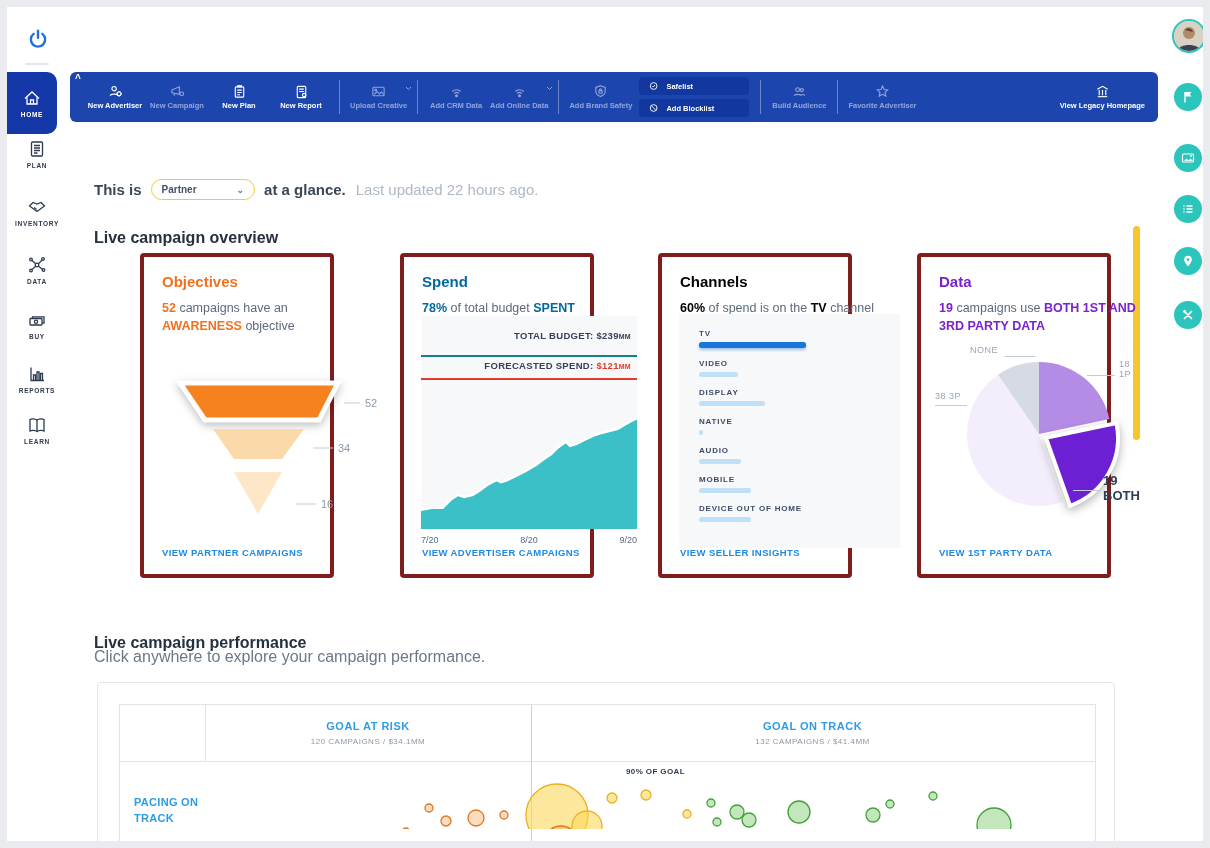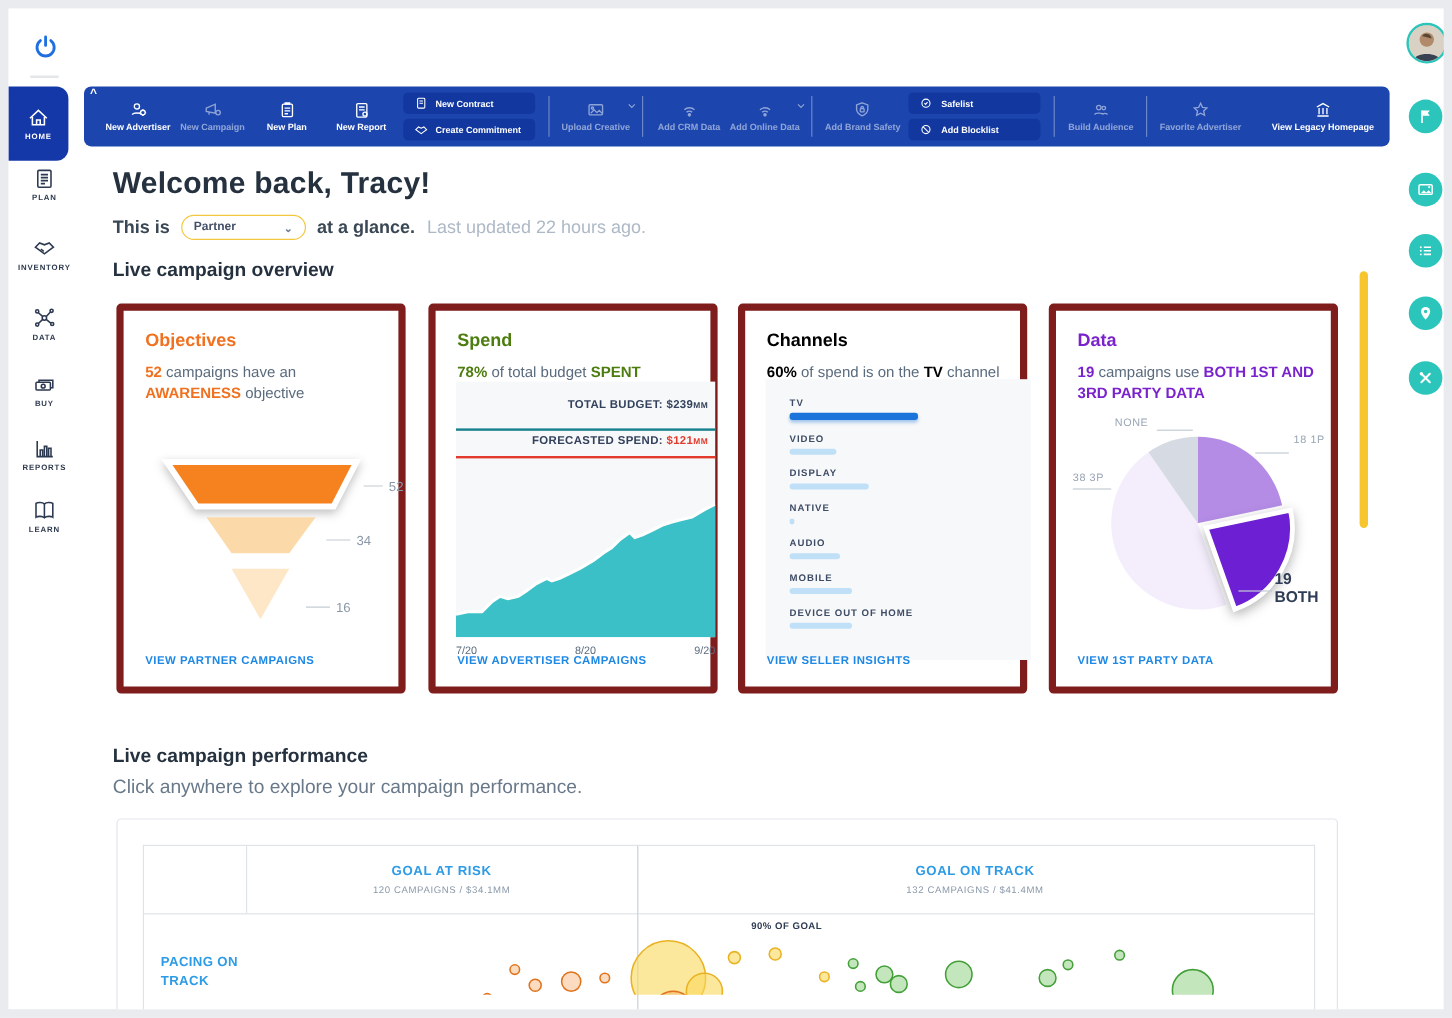--- a/index.html
+++ b/index.html
@@ -36,29 +36,29 @@
     justify-content:center;cursor:pointer;}
   .scrollbar{left:1126px;top:219px;width:7px;height:214px;background:#f7c52e;border-radius:4px;cursor:pointer;}
   
   .welcome-title{left:87px;top:132px;font-size:25px;font-weight:bold;color:#25313e;letter-spacing:.2px;}
   .welcome-sub{left:87px;top:172px;display:flex;align-items:center;font-size:15px;color:#3a4754;font-weight:bold;}
   .seldrop{border:1.5px solid #f3c83e;border-radius:14px;padding:4px 10px;margin:0 9px;display:flex;
     align-items:center;gap:40px;cursor:pointer;}
   .seldrop .val{font-size:10px;color:#44506a;font-weight:bold;}
   .seldrop .caret{color:#6a7a90;font-size:9px;}
   .updated{color:#aeb9c6;font-weight:normal;margin-left:10px;}
-  .section-h{font-size:16px;font-weight:bold;color:#25313e;}
+  .section-h{font-size:16px;font-weight:bold;color:#25313e;margin-top:12px;}
   
-  .card{position:absolute;top:246px;width:241px;height:325px;background:#fff;border:6px solid #7f1d1d;
-    border-radius:4px;box-sizing:border-box;}
+  .card{position:absolute;top:246px;width:194px;height:325px;background:#fff;border:4px solid #7f1d1d;
+    border-radius:4px;box-sizing:border-box;margin-left:43px;}
   .card .title{position:absolute;left:18px;top:16px;font-size:15px;font-weight:bold;}
   .card .sub{position:absolute;left:18px;top:42px;width:205px;font-size:12.5px;line-height:1.45;color:#5a6b7d;}
   .card .link{position:absolute;left:18px;bottom:16px;font-size:9.5px;font-weight:bold;letter-spacing:.4px;
     color:#1e88e5;cursor:pointer;}
-  .c-orange{color:#f0711f;} .c-teal{color:#4d7c0f;} .c-blue{color:#000000;} .c-purple{color:#7a23cc;}
+  .c-orange{color:#f0711f;} .c-teal{color:#0369a1;} .c-blue{color:#000000;} .c-purple{color:#7a23cc;}
   .c-red{color:#e23a2d;} .bold{font-weight:bold;}
   .chartbg{background:#f7f8f9;}
   .funnel-sel{filter:drop-shadow(0 3px 4px rgba(0,0,0,.25));}
   .callout{stroke:#c3ccd5;stroke-width:1;}
   .fnum{fill:#8b98a9;font-size:11px;font-family:"Liberation Sans",sans-serif;}
   .refline{position:absolute;left:0;right:0;height:2px;}
   .reflabel{position:absolute;right:6px;text-align:right;font-size:9.5px;font-weight:bold;color:#33415c;letter-spacing:.3px;}
   .mm{font-size:7px;}
   .xticks{position:absolute;left:17px;top:278px;width:216px;display:flex;justify-content:space-between;
     font-size:9px;color:#5b6b7d;}
@@ -197,35 +197,20 @@
 
     <div class="tb">
       <svg width="15" height="15" viewBox="0 0 16 16" stroke="#fff" stroke-width="1.2" fill="none">
         <rect x="3.5" y="2.5" width="9" height="12" rx="1"></rect>
           <path d="M5.5 5.5h5M5.5 8h5"></path>
           <circle cx="10.8" cy="11.8" r="1.8"></circle>
       </svg>
       <span>New Report</span>
     </div>
 
-    <div class="tbstack">
-      <div class="pill">
-        <svg width="12" height="12" viewBox="0 0 16 16" stroke="#fff" stroke-width="1.2" fill="none">
-          <rect x="4" y="2.5" width="8" height="11" rx="1"></rect>
-            <path d="M6 5.5h4M6 8h4"></path>
-        </svg>
-        <span>New Contract</span>
-      </div>
-      <div class="pill">
-        <svg width="12" height="12" viewBox="0 0 16 16" stroke="#fff" stroke-width="1.2" fill="none">
-          <path d="M2 8l3-3 3 1.5L11 5l3 3-6 4.5z"></path>
-        </svg>
-        <span>Create Commitment</span>
-      </div>
-    </div>
 
     <div class="tbdiv"></div>
 
     <div class="tb dim">
       <span class="chev">
         <svg width="7" height="5" viewBox="0 0 7 5" stroke="#fff" stroke-width="1" fill="none">
             <path d="M1 1l2.5 2.5L6 1"></path>
           </svg>
       </span>
       <svg width="15" height="15" viewBox="0 0 16 16" stroke="#fff" stroke-width="1.2" fill="none">
@@ -353,21 +338,20 @@
     </svg>
   </div>
   <div class="abs railbtn" style="left:1167px;top:294px;">
     <svg width="16" height="16" viewBox="0 0 16 16">
       <path d="M4.5 11.5l7-7M11.5 11.5l-7-7" stroke="#fff" stroke-width="1.7" stroke-linecap="round"></path>
       <circle cx="4.5" cy="4.5" r="1.4" fill="#fff"></circle>
     </svg>
   </div>
   <div class="abs scrollbar"></div>
 
-  <div class="abs welcome-title">Welcome back, Tracy!</div>
   <div class="abs welcome-sub">
     <span>This is</span>
     <span class="seldrop">
       <span class="val">Partner</span>
       <span class="caret">⌄</span>
     </span>
     <span>at a glance.</span>
     <span class="updated">Last updated 22 hours ago.</span>
   </div>
 

